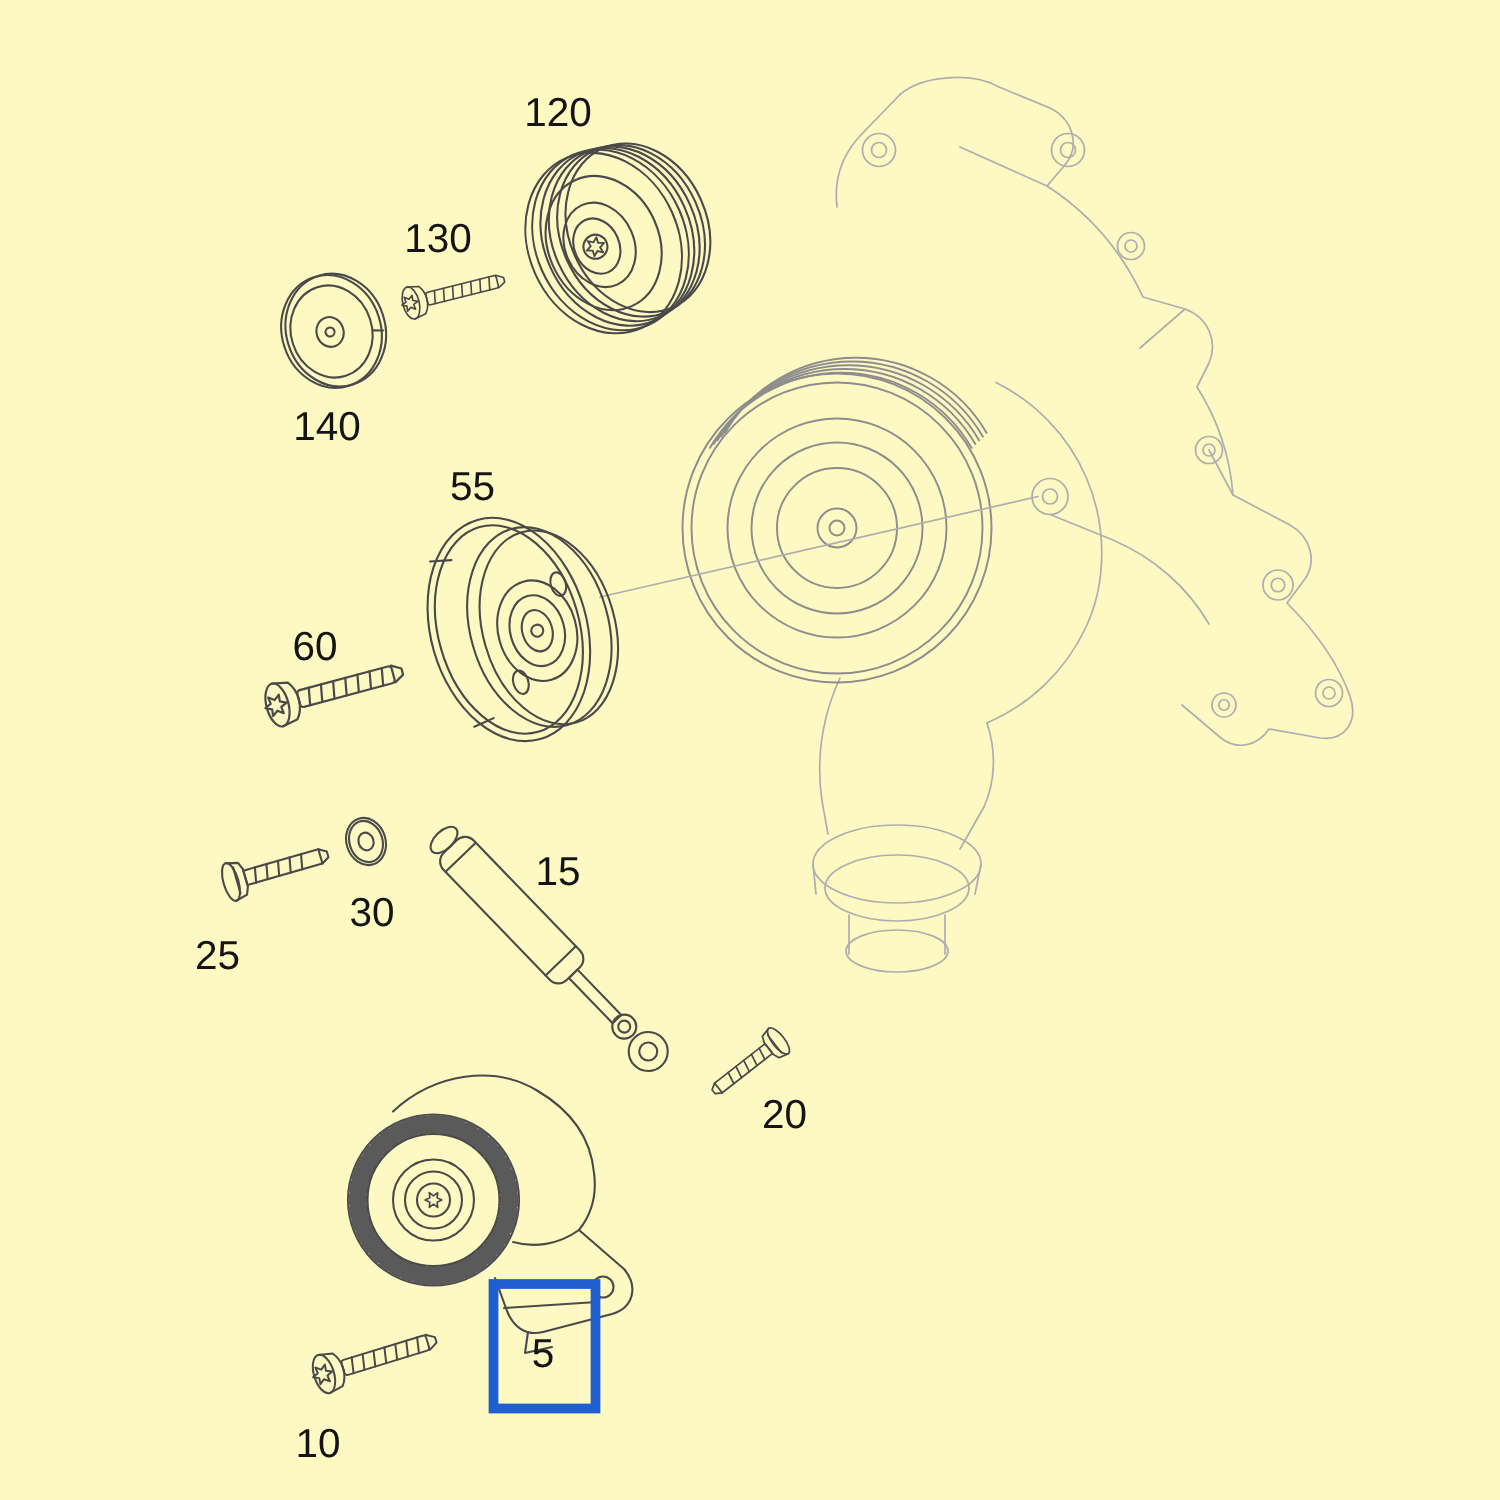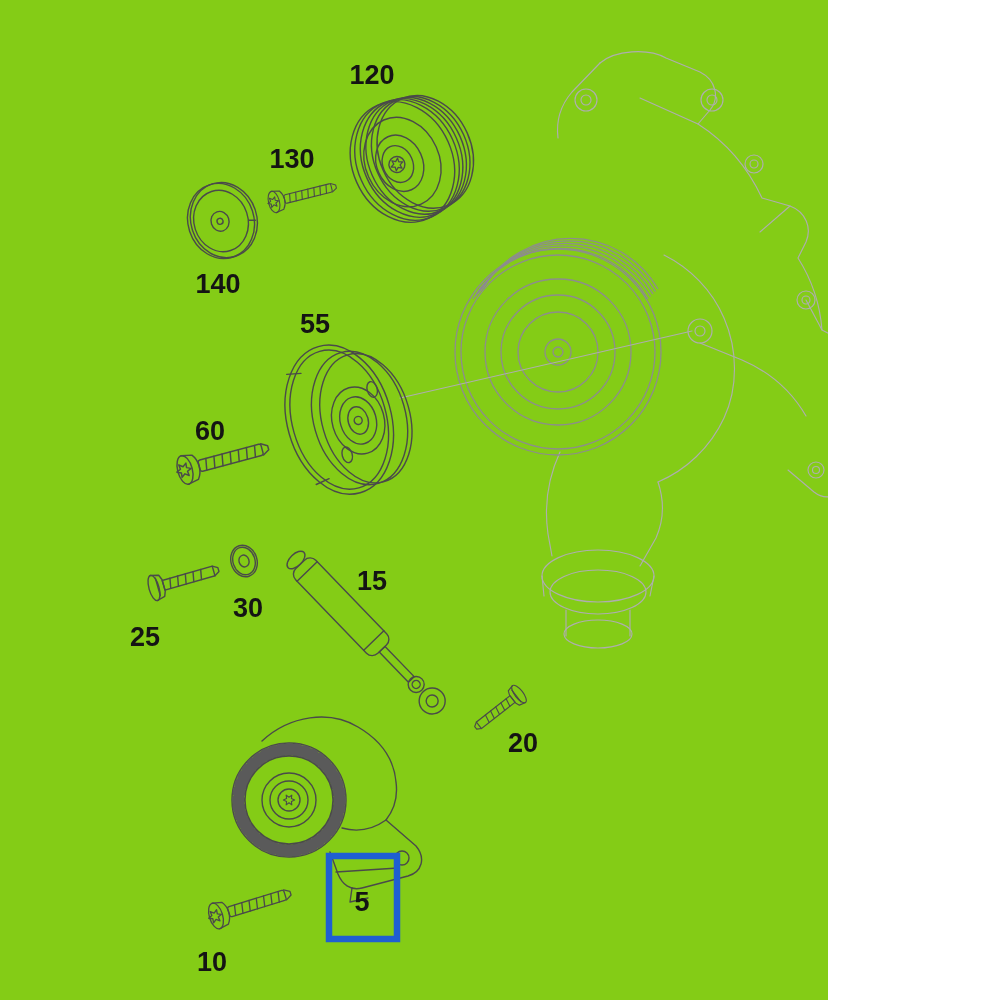--- a/index.html
+++ b/index.html
@@ -1,16 +1,16 @@
 <!DOCTYPE html>
 <html><head>
 <meta charset="utf-8">
 <style>
   html,body{margin:0;padding:0;background:#ffffff;}
-  .stage{position:relative;width:828px;height:1000px;background:#84cc16;overflow:hidden;font-weight:bold;}
+  .stage{position:relative;width:1000px;height:1000px;background:#fef9c3;overflow:hidden;}
   svg{display:block;}
   .fg{stroke:#4a4a4a;fill:none;stroke-width:1.4;stroke-linecap:round;stroke-linejoin:round;}
   .mid{stroke:#8d8d8d;fill:none;stroke-width:1.3;}
   .bg{stroke:#aeaeae;fill:none;stroke-width:1.15;stroke-linecap:round;stroke-linejoin:round;}
   .ribs{fill:none;stroke:#5a5a5a;}
   .label{font-family:"Liberation Sans",sans-serif;font-size:27px;fill:#141414;text-anchor:middle;}
 </style>
 </head>
 <body>
 

